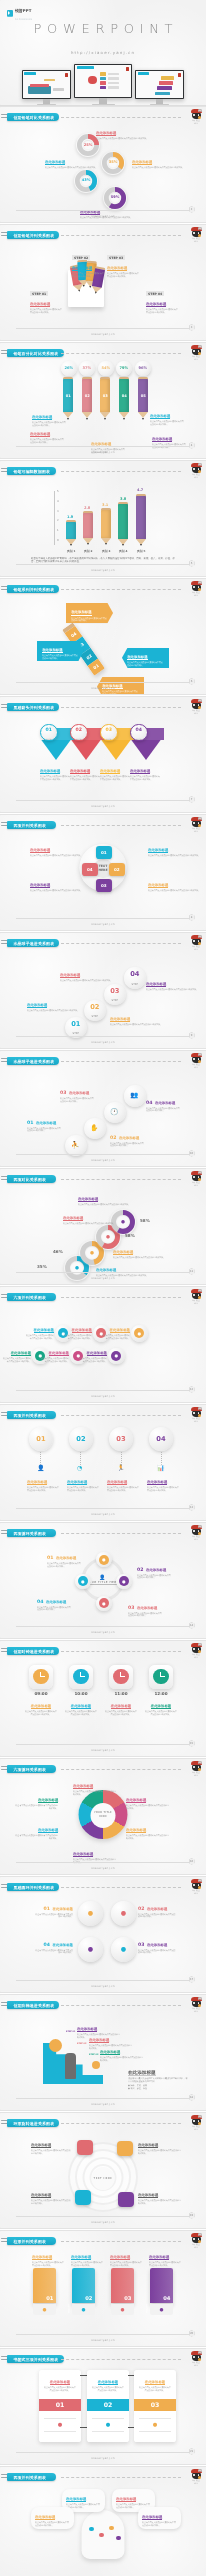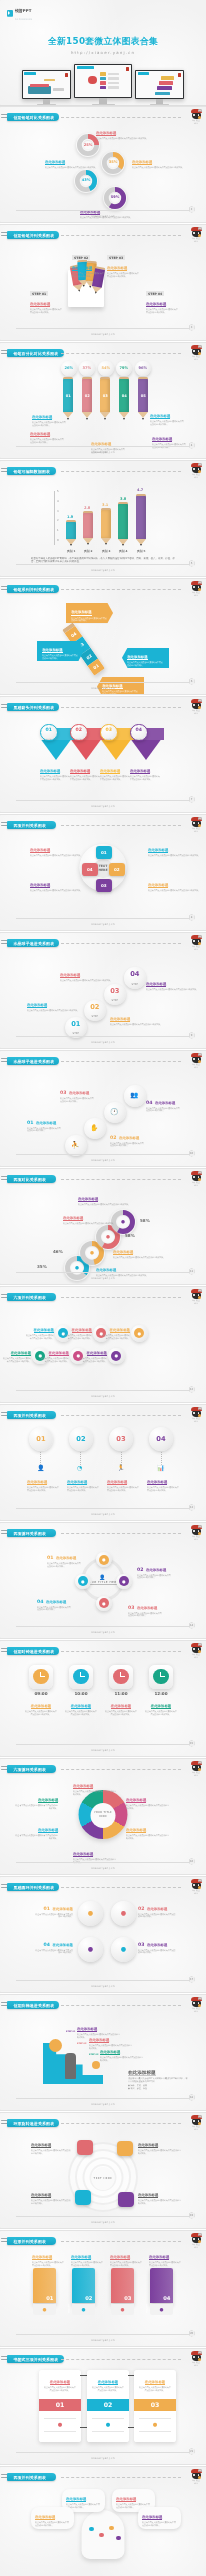--- a/index.html
+++ b/index.html
@@ -184,21 +184,21 @@
 <div class="page">
 
   <section class="cover paper">
     <div class="logo">
       <span class="logo-mark"></span>
       <span class="logo-txt">
         <span class="logo-cn">锐普PPT</span><br>
         <span class="logo-sub">RAPIDESIGN</span>
       </span>
     </div>
-    <div class="cover-sub">全新150套微立体图表合集</div>
+    <div class="cover-title">POWERPOINT</div>
     <div class="cover-url">http://xiaoer.yanj.cn</div>
 
     <div class="monitors">
       <div class="mon side">
         <div class="screen">
             <div class="inner paper">
           <span class="mini-tag" style="width:11.3px;"></span>
           <span class="mini-dot"></span>
           <span class="mini-row" style="left:20.6px;top:8.2px;background:#e8c06a;"></span>
           <span class="mini-row" style="left:5.2px;top:15.5px;width:23px;height:7.2px;background:#3b8fa6;border-radius:1px;"></span>

